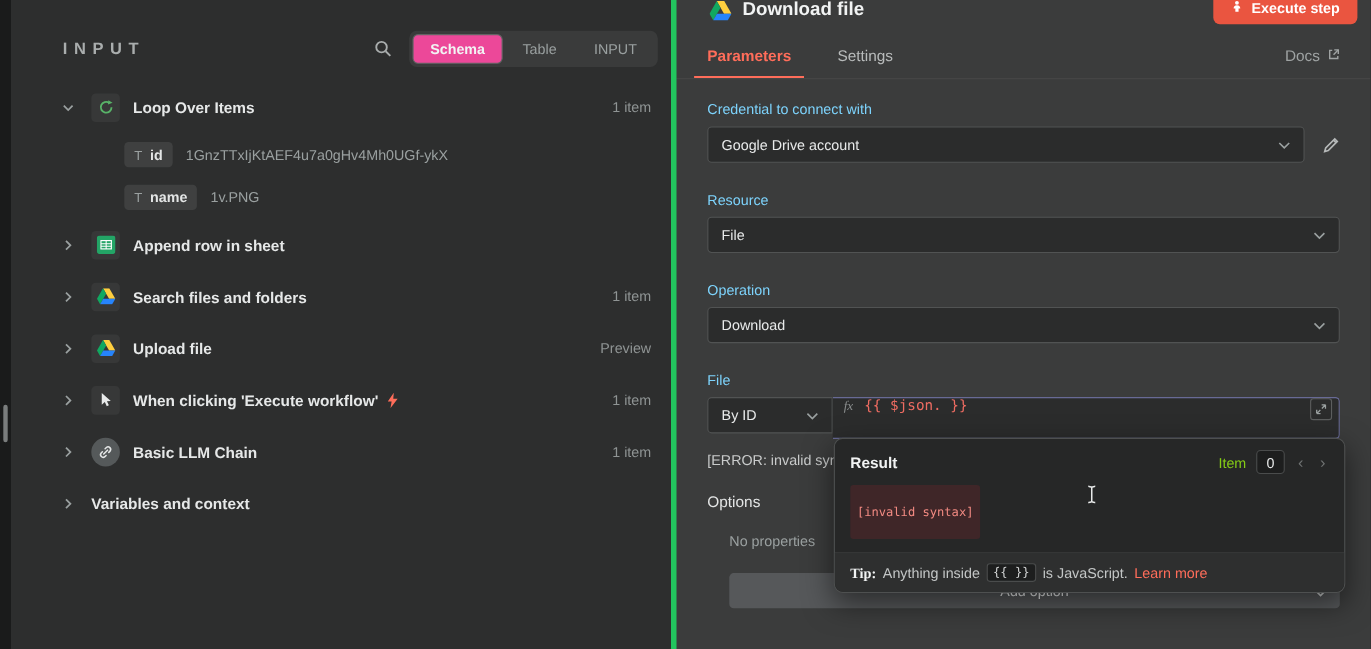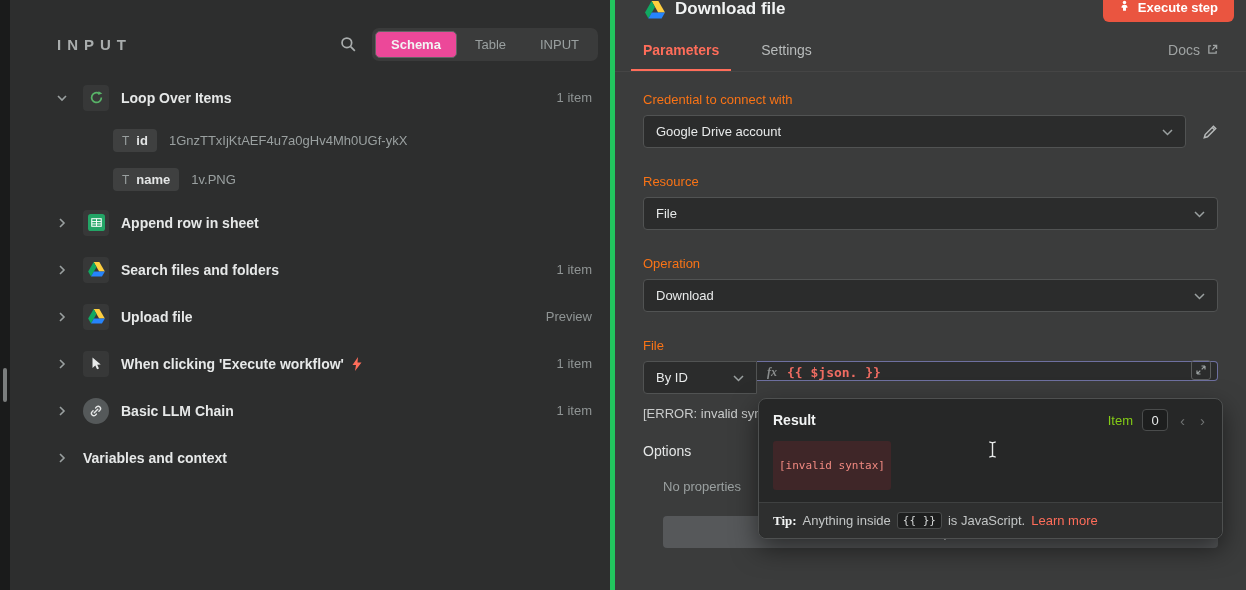--- a/index.html
+++ b/index.html
@@ -51,33 +51,33 @@
                  gap:8px; background:#ea5540; color:#fff; border:none; border-radius:6px; padding:0 16px;
                  font-family:inherit; font-size:13px; font-weight:700; cursor:pointer; }
   .ndv-tabs { display:flex; align-items:stretch; height:44px; padding:0 28px;
               border-bottom:1px solid rgba(255,255,255,0.05); }
   .tab { display:flex; align-items:center; padding:0 2px; margin-right:40px; font-size:14px;
          color:#b8bbbb; cursor:pointer; }
   .tab.active { color:#ff6d5a; font-weight:700; box-shadow:inset 0 -2px 0 #ff6d5a; padding:0 12px; margin-left:-12px; margin-right:28px; }
   .docs { margin-left:auto; display:flex; align-items:center; gap:7px; font-size:14px; color:#9fa3a3; cursor:pointer; }
 
   .form { padding:14px 28px 0; position:relative; }
-  .f-label { font-size:13px; color:#f97316; margin-top:26px; margin-bottom:8px; }
+  .f-label { font-size:13px; color:#7dd3fc; margin-top:26px; margin-bottom:8px; }
   .f-label.first { margin-top:6px; }
   .select { height:33px; background:#2b2c2c; border:1px solid #515353; border-radius:4px;
             display:flex; align-items:center; justify-content:space-between; padding:0 12px;
             font-size:13px; color:#e8eaea; cursor:pointer; }
   .cred-row { display:flex; align-items:center; }
   .cred-row .select { flex:1; }
   .pencil { margin-left:16px; display:flex; cursor:pointer; }
 
   .file-row { display:flex; }
   .select.mode { width:114px; flex:0 0 114px; border-radius:4px 0 0 4px; }
-  .expr { flex:1; height:20px; background:#2b2c2c; border:1px solid #6e70a0; border-left:none;
-          border-radius:0 4px 4px 0; display:flex; align-items:flex-end; padding:0 6px 0 10px; cursor:text;font-weight:bold; }
+  .expr { flex:1; height:38px; background:#2b2c2c; border:1px solid #6e70a0; border-left:none;
+          border-radius:0 4px 4px 0; display:flex; align-items:flex-start; padding:0 6px 0 10px; cursor:text; }
   .fx { font-size:12px; font-style:italic; color:#8a8d8d; margin-right:10px;
         font-family:"Liberation Serif", serif; }
   .expr-val { font-family:"DejaVu Sans Mono", monospace; font-size:13px; color:#ef6c62; }
   .expand-btn { margin-left:auto; width:20px; height:20px; border:1px solid #5c5e5e; border-radius:3px;
                 display:flex; align-items:center; justify-content:center; cursor:pointer; }
   .expr-error { margin-top:12px; font-size:13px; color:#c9cbcb; white-space:nowrap; }
   .options-label { margin-top:22px; font-size:14px; color:#e4e6e6; }
   .no-props { margin-top:20px; margin-left:20px; font-size:13px; color:#9aa0a0; }
   .add-option { position:relative; margin:22px 0 0 20px; height:32px; background:#56585a;
                 border-radius:4px; display:flex; align-items:center; justify-content:center;

